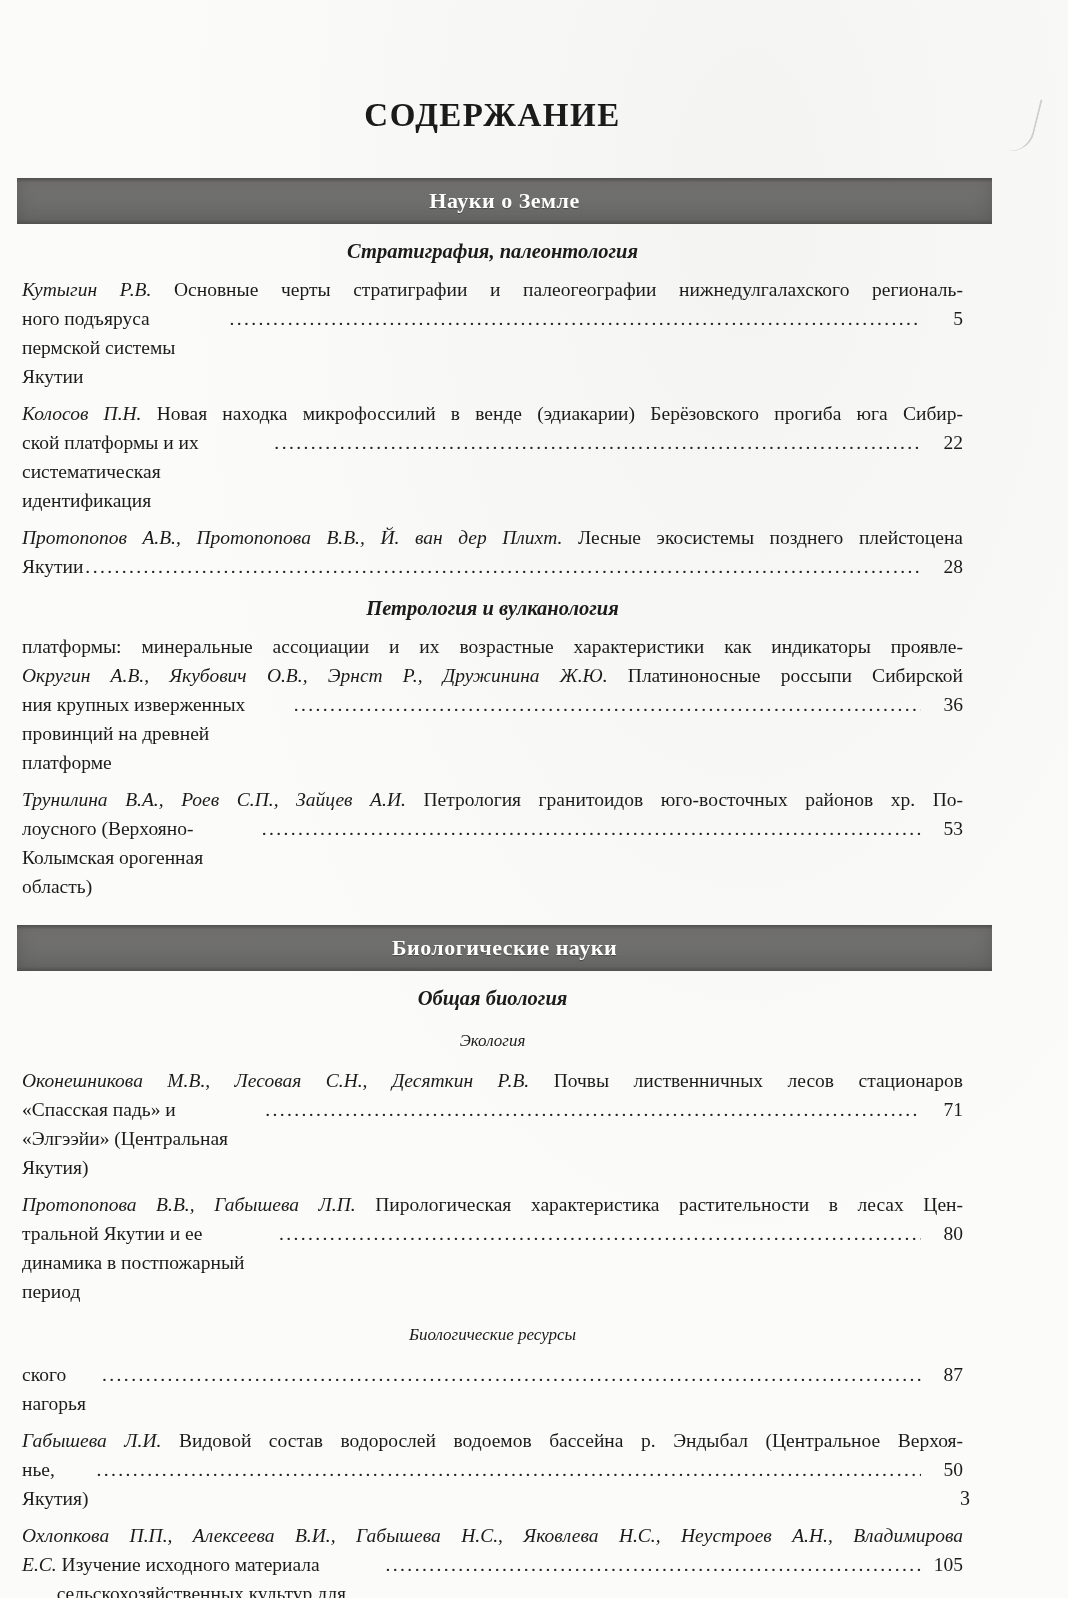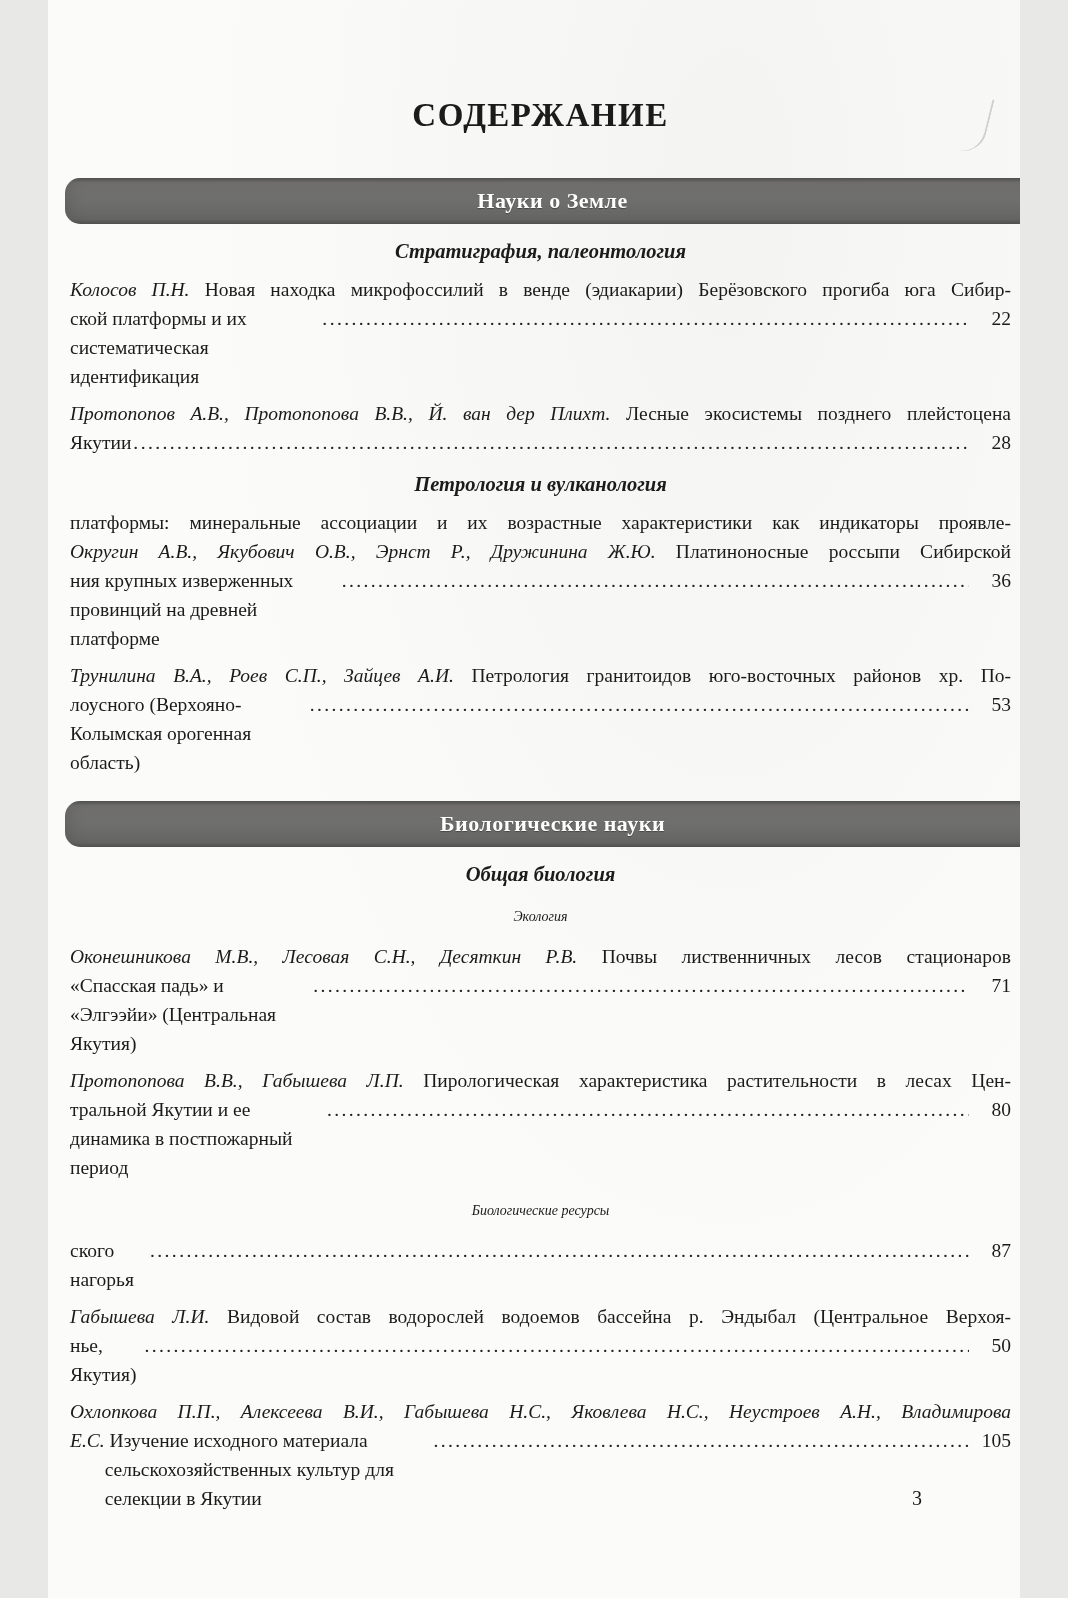--- a/index.html
+++ b/index.html
@@ -1,48 +1,47 @@
 <!DOCTYPE html>
 <html><head>
 <meta charset="utf-8">
 <style>
   html,body { margin:0; padding:0; background:#e8e8e6; }
   .page {
-    position:relative; width:972px; height:1598px; margin:0 auto;
+    position:relative; width:1068px; height:1598px; margin:0 auto;
     background:#fbfbfa;
     font-family:"Liberation Serif","DejaVu Serif",serif;
     color:#1b1b1b; overflow:hidden;
   }
   .content { position:absolute; left:22px; top:0; width:941px; }
 
   .doc-title {
     margin-top:94px; text-align:center;
     font-size:33px; font-weight:bold; letter-spacing:1.5px; line-height:42px;
   }
 
   .banner {
     margin-top:24px; margin-left:-5px; width:975px; height:46px;
     display:flex; align-items:center; justify-content:center;
     background:linear-gradient(180deg,#565655 0%,#747371 10%,#6e6e6c 50%,#696967 90%,#575756 100%);
     box-shadow:inset 0 0 18px rgba(40,40,40,.25);
-    border-radius:15px;
   }
   #toc > .banner:first-child { margin-top:42px; }
   .banner-text {
     color:#ffffff; font-weight:bold; font-size:22px; letter-spacing:.5px;
     text-shadow:0 1px 1px rgba(0,0,0,.35);
   }
 
   .subheading {
     margin:13px 0 10px; text-align:center;
     font-size:20.5px; font-weight:bold; font-style:italic; line-height:28px;
   }
   .subsubheading {
     margin:15px 0 11px; text-align:center;
-    font-size:14px; font-style:italic; line-height:28px;
+    font-size:17px; font-style:italic; line-height:28px;
   }
 
   .entry { margin:0 0 8px; font-size:19.5px; line-height:29px; }
   .entry .line.full { text-align:justify; text-align-last:justify; }
   .entry .line.last { display:flex; align-items:baseline; }
   .entry .line .line-run { white-space:pre-wrap; }
   .authors { font-style:italic; }
   .dots {
     flex:1 1 auto; overflow:hidden; white-space:nowrap;
     margin:0 6px 0 2px; letter-spacing:2.4px; color:#242424;
@@ -73,20 +72,28 @@
   <div class="artifact-ghost"></div>
   <div class="artifact-curl"></div>
 
   <div class="content">
     <div class="doc-title">СОДЕРЖАНИЕ</div>
     <div id="toc">
         <div class="banner">
           <span class="banner-text">Науки о Земле</span>
         </div>
         <div class="subheading">Стратиграфия, палеонтология</div>
+        <div class="entry">
+          <div class="line full"><span class="line-run authors">Кутыгин Р.В.</span><span class="line-run"> Основные черты стратиграфии и палеогеографии нижнедулгалахского региональ-</span></div>
+          <div class="line last">
+            <span class="line-run">ного подъяруса пермской системы Якутии</span>
+            <span class="dots"></span>
+            <span class="pagenum">5</span>
+          </div>
+        </div>
         <div class="entry">
           <div class="line full"><span class="line-run authors">Колосов П.Н.</span><span class="line-run"> Новая находка микрофоссилий в венде (эдиакарии) Берёзовского прогиба юга Сибир-</span></div>
           <div class="line last">
             <span class="line-run">ской платформы и их систематическая идентификация </span>
             <span class="dots"></span>
             <span class="pagenum">22</span>
           </div>
         </div>
         <div class="entry">
           <div class="line full"><span class="line-run authors">Протопопов А.В., Протопопова В.В., Й. ван дер Плихт.</span><span class="line-run"> Лесные экосистемы позднего плейстоцена</span></div>

